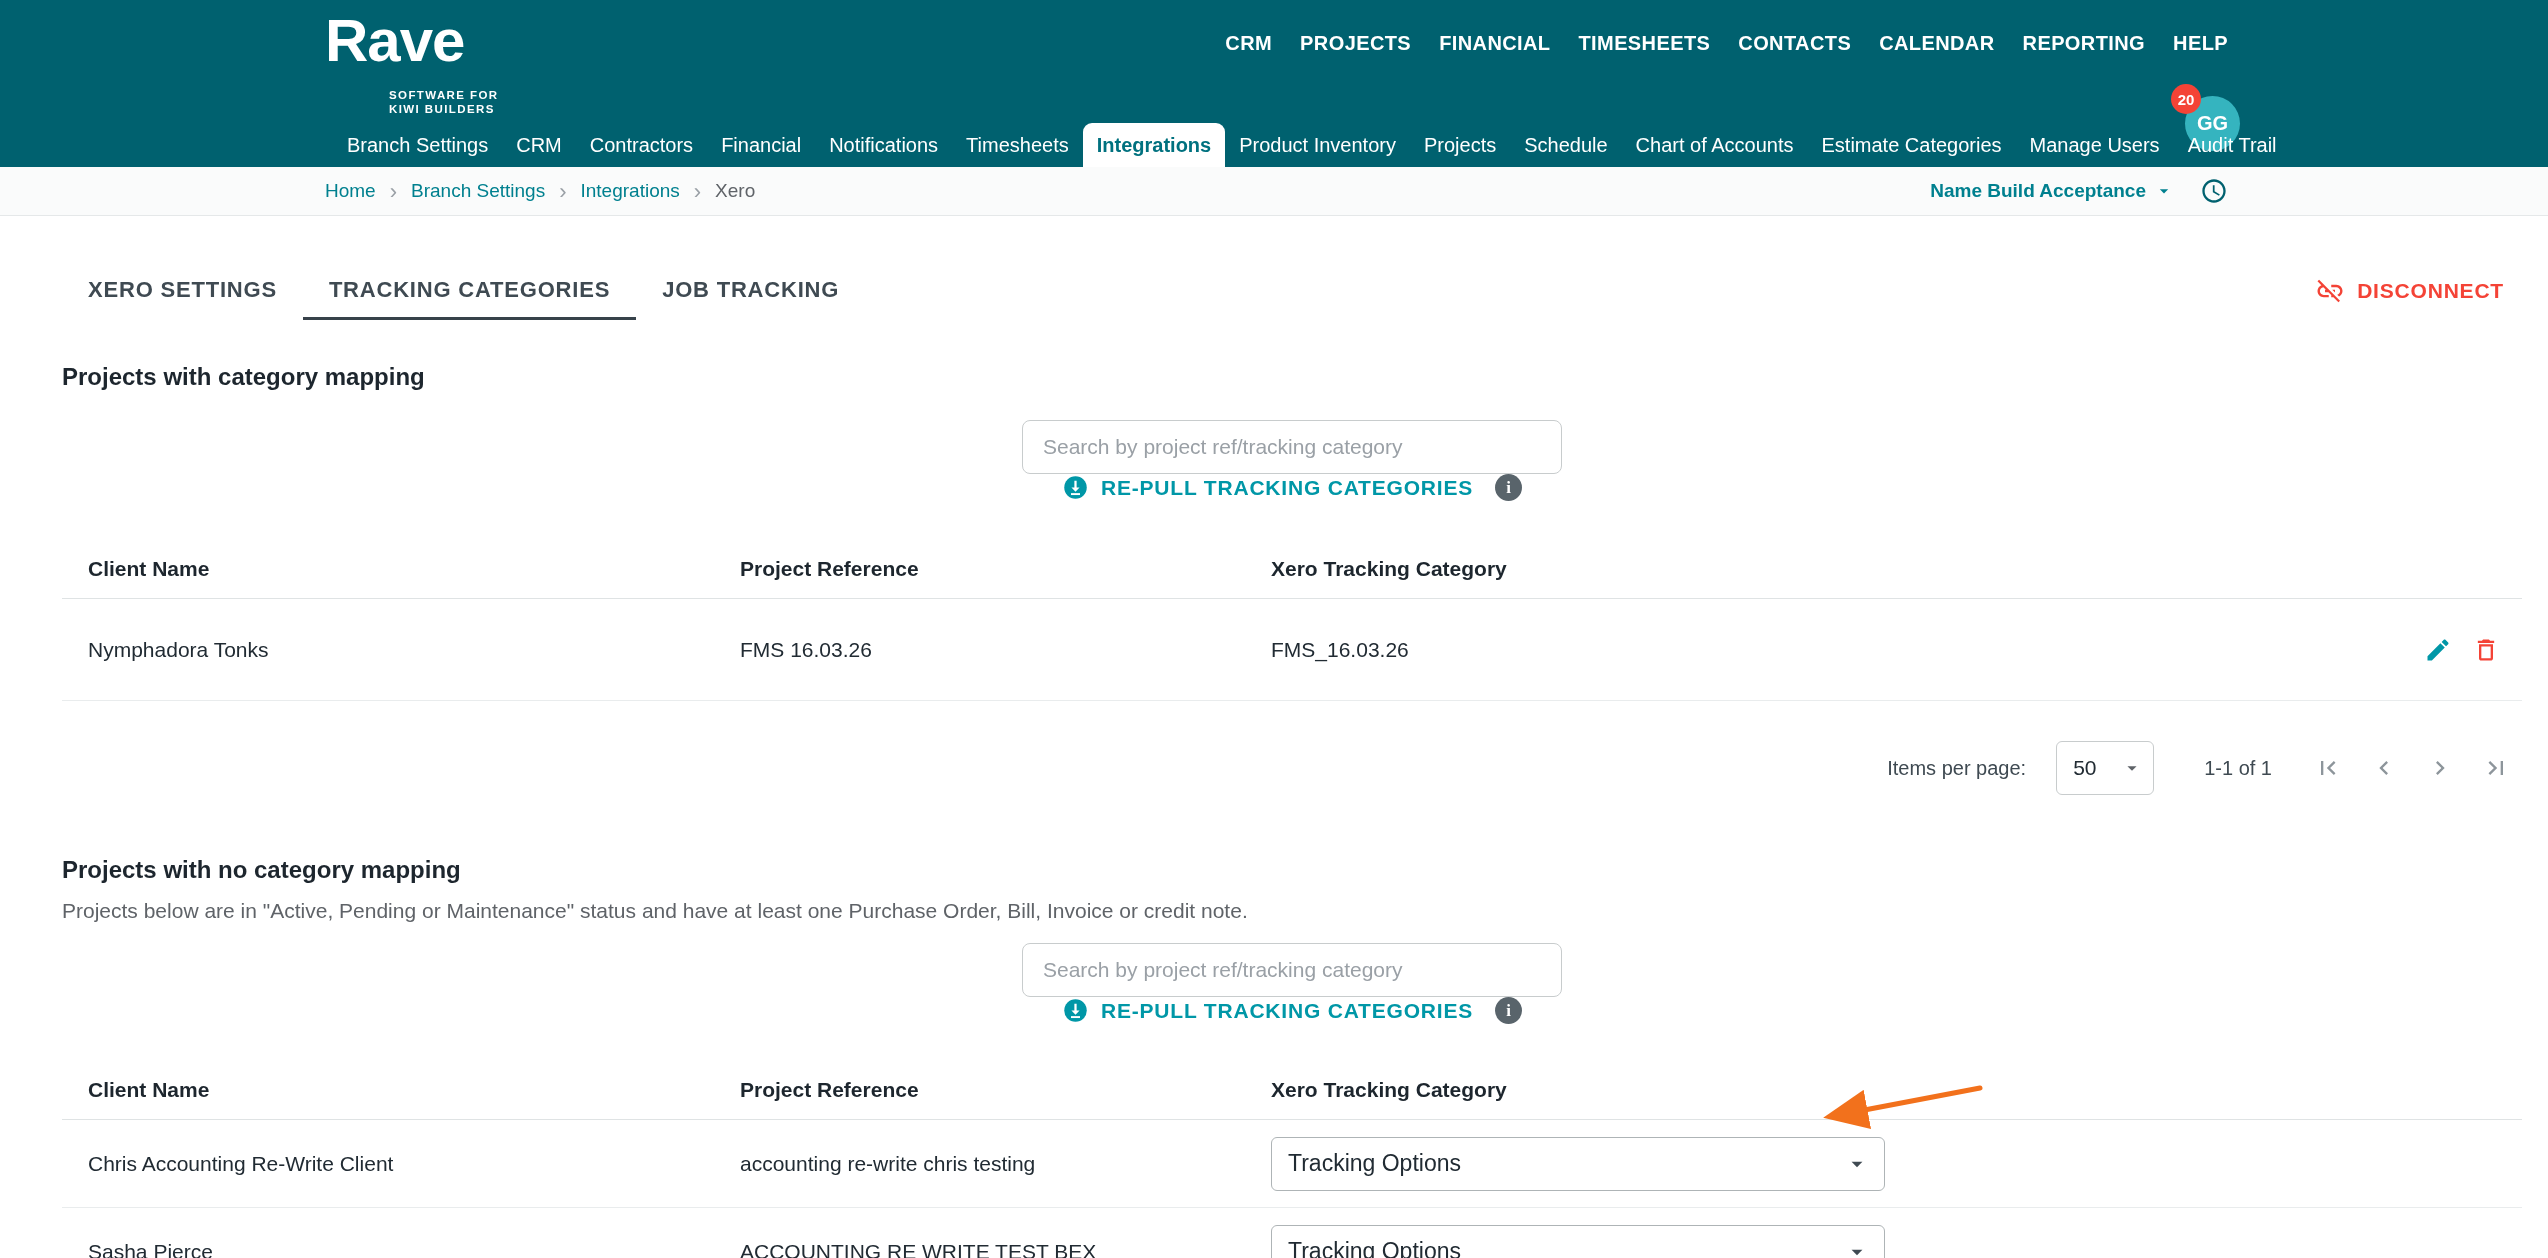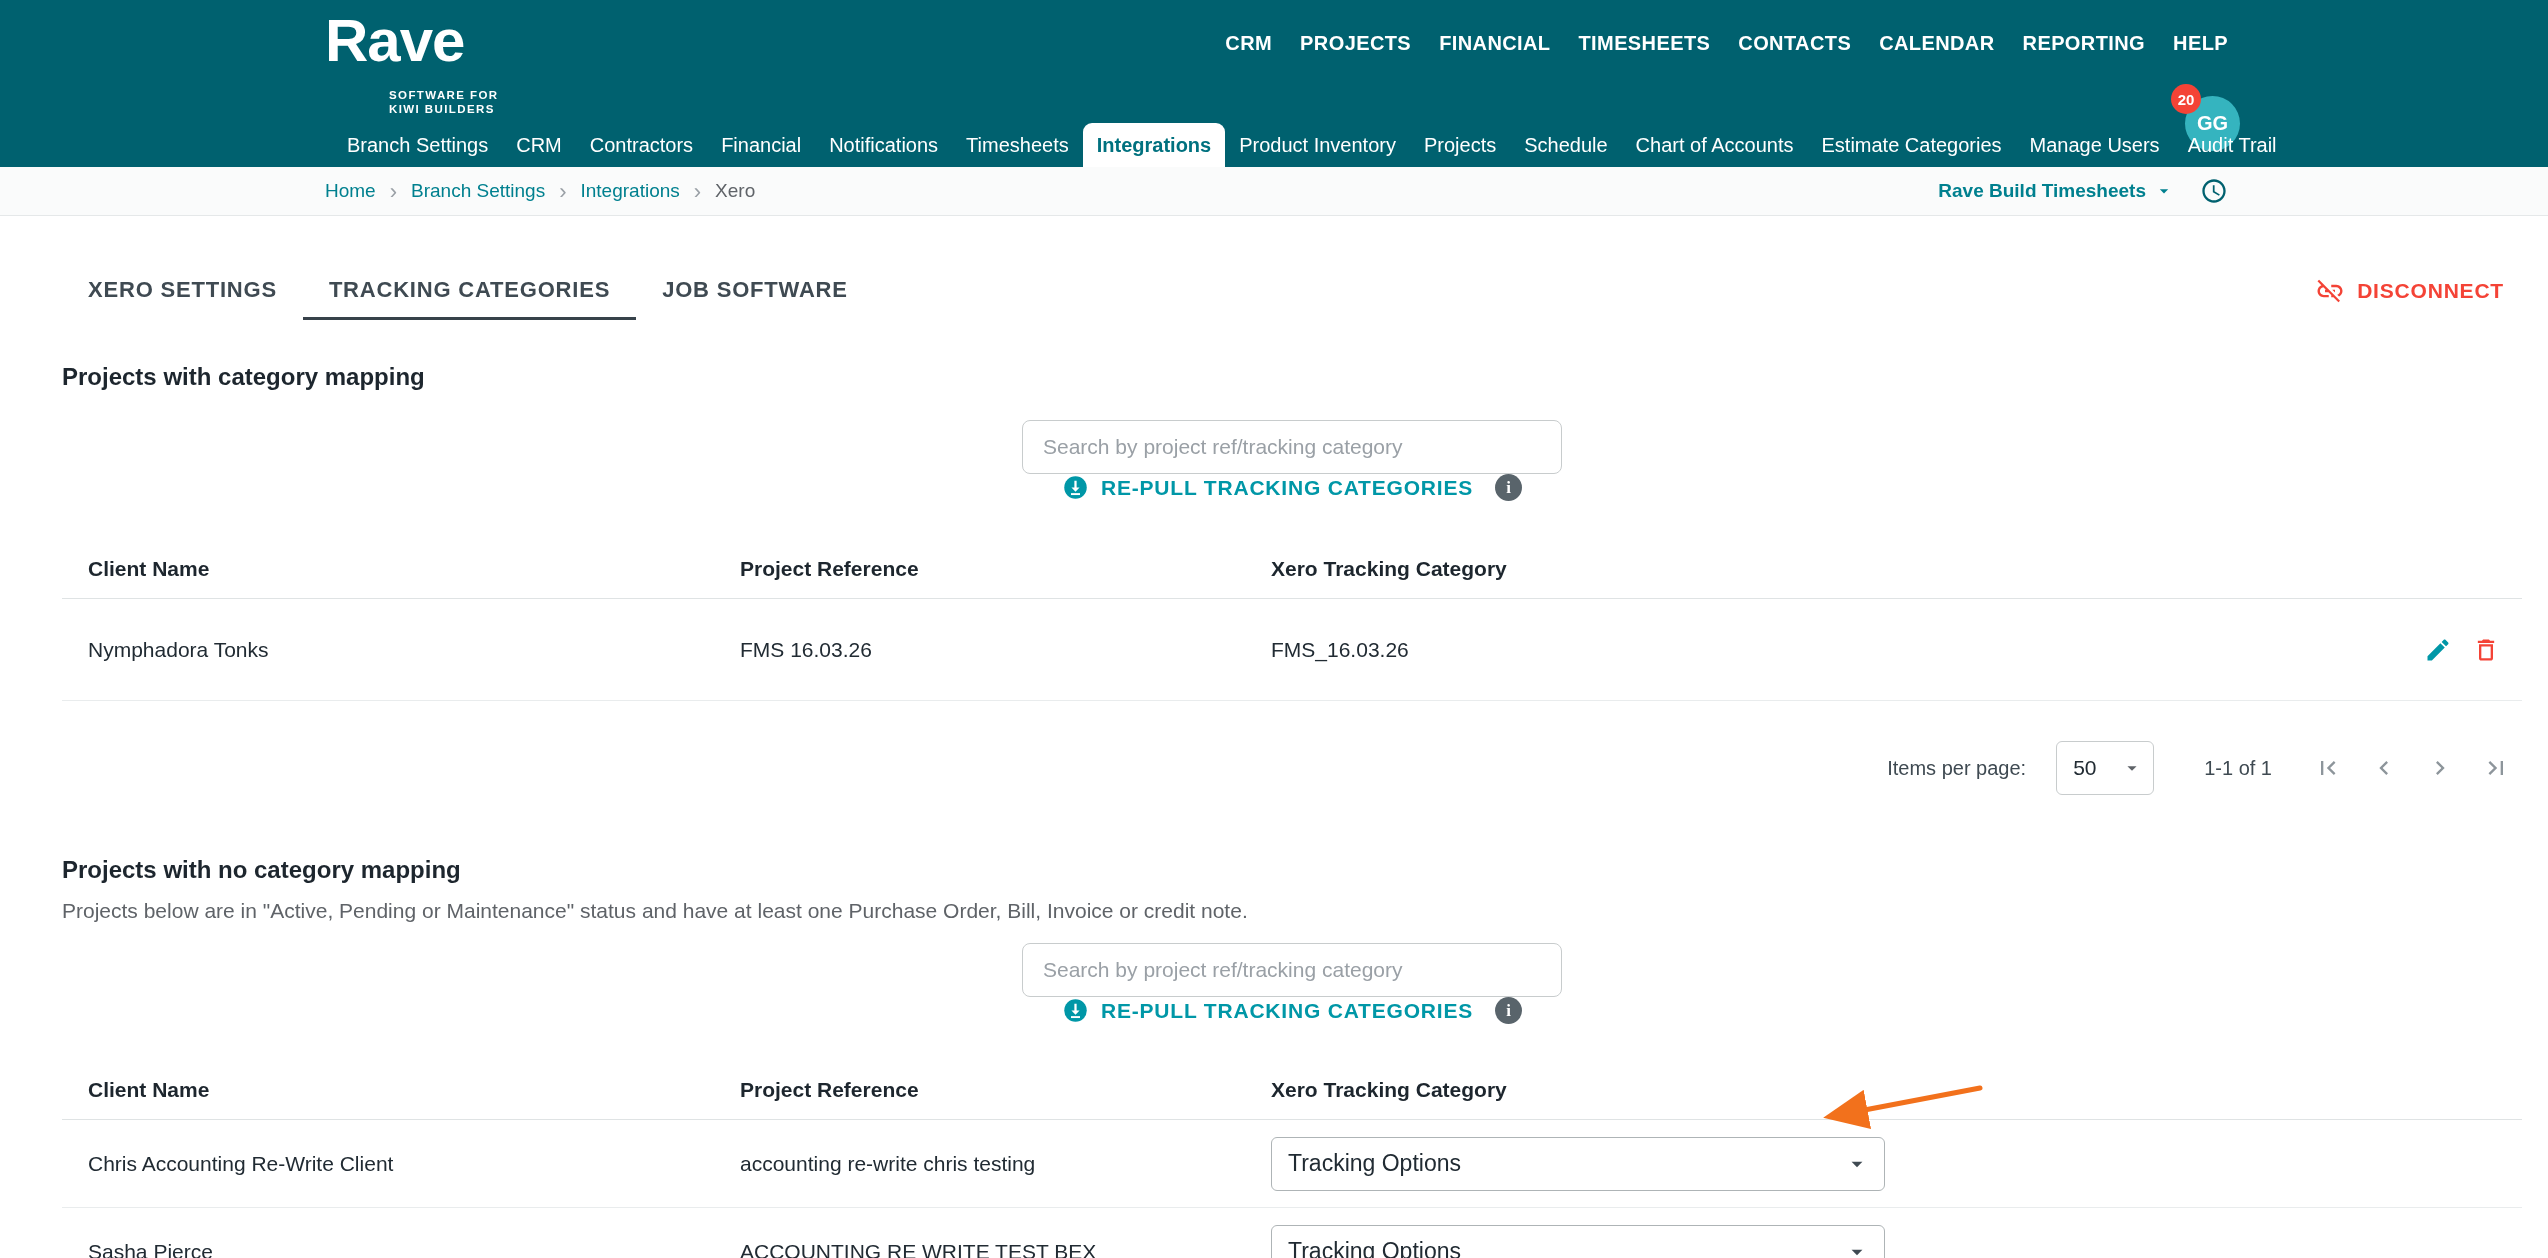--- a/index.html
+++ b/index.html
@@ -122,40 +122,40 @@
     <a class="crumb-link">Home</a>
     <span class="crumb-sep">›</span>
     <a class="crumb-link">Branch Settings</a>
     <span class="crumb-sep">›</span>
     <a class="crumb-link">Integrations</a>
     <span class="crumb-sep">›</span>
     <span class="crumb-current">Xero</span>
   </nav>
   <div class="breadcrumb-right">
     <div class="workspace-selector">
-      <span>Rave Build Timesheets</span>
+      <span>Name Build Acceptance</span>
       <svg width="20" height="20" viewBox="0 0 24 24">
           <path d="M7 10l5 5 5-5z" fill="#00808f"></path>
         </svg>
     </div>
     <button class="history-btn">
       <svg width="28" height="28" viewBox="0 0 24 24">
           <path fill="#00616f" d="M11.99 2C6.47 2 2 6.48 2 12s4.47 10 9.99 10C17.52 22 22 17.52 22 12S17.52 2 11.99 2zM12 20c-4.42 0-8-3.58-8-8s3.58-8 8-8 8 3.58 8 8-3.58 8-8 8zm.5-13H11v6l5.25 3.15.75-1.23-4.5-2.67z"></path>
         </svg>
     </button>
   </div>
 </div>
 
 <main>
 
   <div class="tab-row">
     <div class="tabs">
       <div class="page-tab">XERO SETTINGS</div>
       <div class="page-tab active">TRACKING CATEGORIES</div>
-      <div class="page-tab">JOB SOFTWARE</div>
+      <div class="page-tab">JOB TRACKING</div>
     </div>
     <button class="disconnect">
       <svg width="30" height="30" viewBox="0 0 24 24">
           <path fill="#f44336" d="M17 7h-4v1.9h4c1.71 0 3.1 1.39 3.1 3.1 0 1.43-.98 2.63-2.31 2.98l1.46 1.46C20.88 15.61 22 13.95 22 12c0-2.76-2.24-5-5-5zm-1 4h-2.19l2 2H16v-2zM2 4.27l3.11 3.11C3.29 8.12 2 9.91 2 12c0 2.76 2.24 5 5 5h4v-1.9H7c-1.71 0-3.1-1.39-3.1-3.1 0-1.59 1.21-2.9 2.76-3.08L8.73 11H8v2h2.73L13 15.27V17h1.73l4.01 4L20 19.74 3.27 3 2 4.27z"></path>
         </svg>
       <span>DISCONNECT</span>
     </button>
   </div>
 
   <section class="mapped-section">

